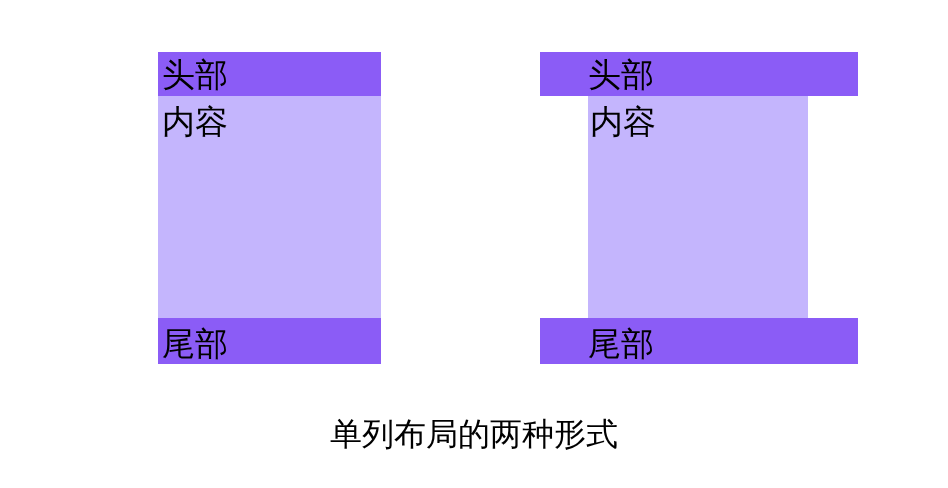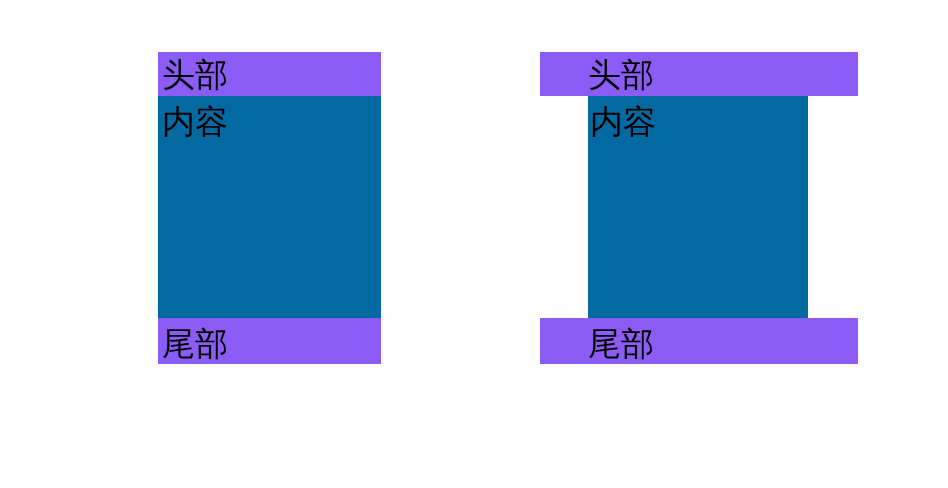--- a/index.html
+++ b/index.html
@@ -22,21 +22,21 @@
   
   .block {
     position: absolute;
     box-sizing: border-box;
   }
   .band-head,
   .band-foot {
     background: #8b5cf6;
   }
   .band-body {
-    background: #0369a1;
+    background: #c4b5fd;
   }
 
   .band-label {
     position: absolute;
     color: #000000;
     font-size: 33px;
     line-height: 1;
     white-space: nowrap;
     letter-spacing: 0px;
     font-weight: 400;
@@ -123,14 +123,15 @@
   </div>
 
   <div class="block band-body" id="fig-wide-body">
     <span class="band-label">内容</span>
   </div>
 
   <div class="block band-foot" id="fig-wide-foot">
     <span class="band-label">尾部</span>
   </div>
 
+  <div id="caption">单列布局的两种形式</div>
 
 </div>
 
 </body></html>

